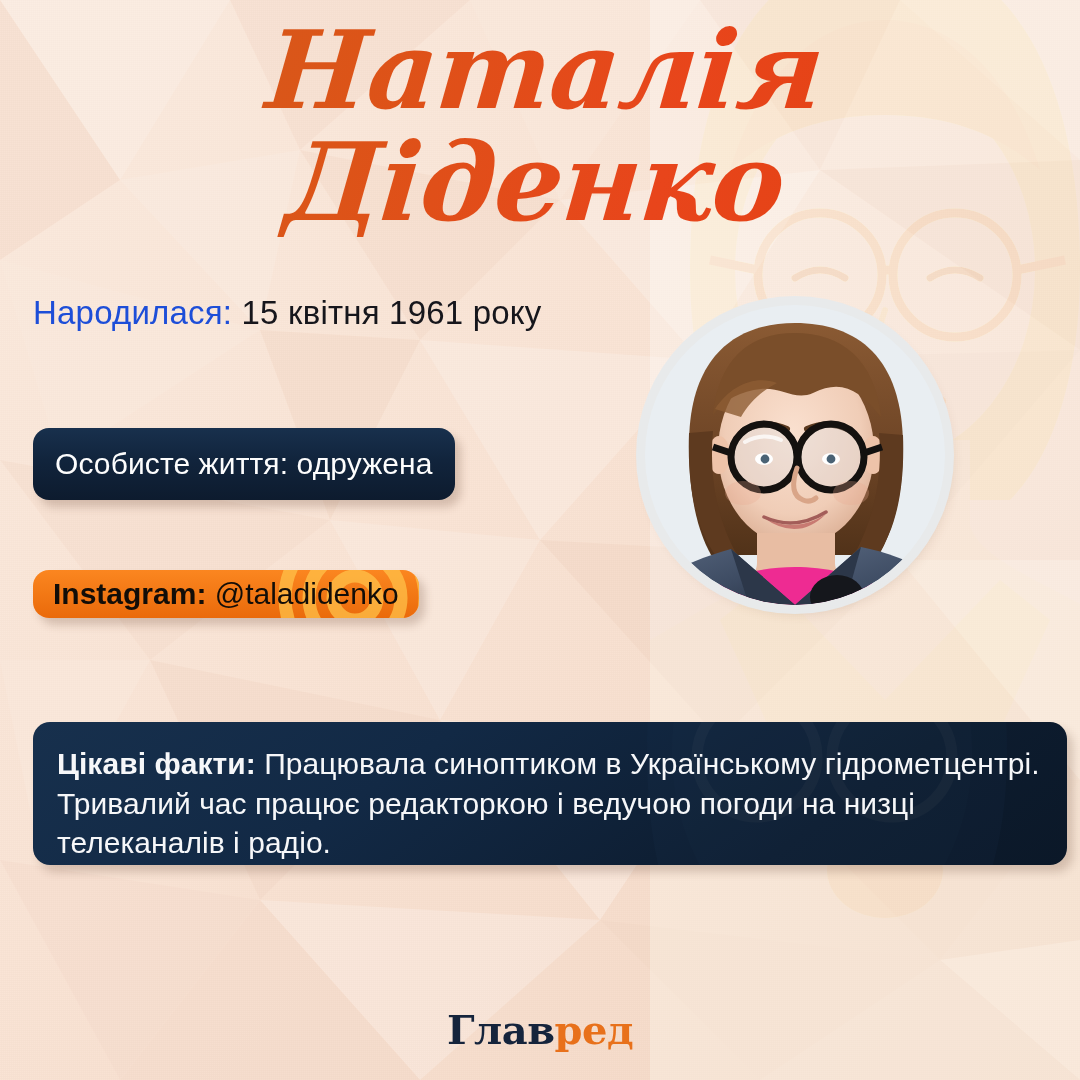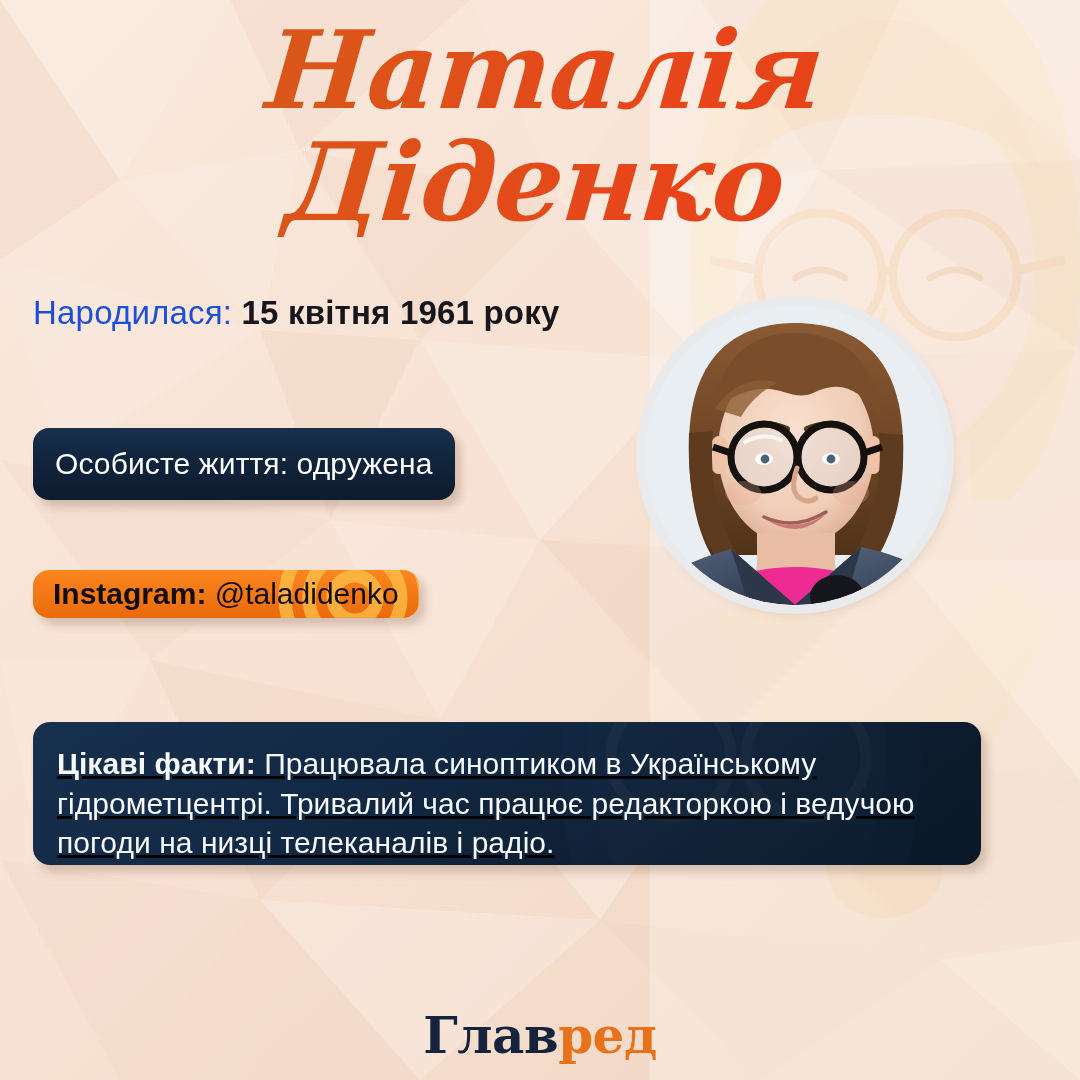--- a/index.html
+++ b/index.html
@@ -68,21 +68,21 @@
   }
 
   
   .born {
     position:absolute; left:33px; top:294px;
     font-size:33px; color:#0f1626;
     letter-spacing:.2px;
     white-space:nowrap;
   }
   .born b { font-weight:400; color:#1d4ed8; }
-  .born span.val { font-weight:700; color:#16161c; }
+  .born span.val { font-weight:400; color:#16161c; }
 
   
   .pill {
     position:absolute;
     display:flex; align-items:center;
     border-radius:16px;
     white-space:nowrap;
     overflow:hidden;
   }
 
@@ -112,26 +112,25 @@
     pointer-events:none;
   }
   .pill-instagram .ig-text { position:relative; z-index:2; }
   .pill-instagram b { font-weight:700; }
   .pill-instagram .handle { font-weight:400; }
 
   
   .facts {
     position:absolute;
     left:33px; top:722px;
-    width:948px; height:143px;
+    width:1034px; height:143px;
     border-radius:17px;
     background:linear-gradient(145deg,#17304d 0%, #122945 35%, #0d1c2f 75%, #0b1828 100%);
     box-shadow:6px 7px 10px rgba(90,55,35,.22);
     overflow:hidden;
-    text-decoration:underline;
   }
   .facts .facts-ghost {
     position:absolute; right:30px; top:-300px;
     width:430px; height:820px;
     opacity:.13;
     filter:grayscale(.3) brightness(.6) saturate(1.4);
   }
   .facts-text {
     position:relative; z-index:3;
     padding:22px 26px 0 24px;
@@ -152,21 +151,21 @@
     box-shadow:0 0 0 9px #e8eaeb, 4px 6px 14px rgba(110,70,45,.22);
     overflow:hidden;
   }
   .portrait svg { display:block; width:100%; height:100%; }
 
   
   .logo {
     position:absolute; left:0; top:1006px;
     width:1080px; text-align:center;
     font-family:"DejaVu Serif", serif;
-    font-size:50px;
+    font-size:40px;
     font-weight:700;
     letter-spacing:-.5px;
   }
   .logo .glav { color:#15243c; }
   .logo .red  { color:#e8711b; }
 </style>
 </head>
 <body>
 
 <div id="card">

